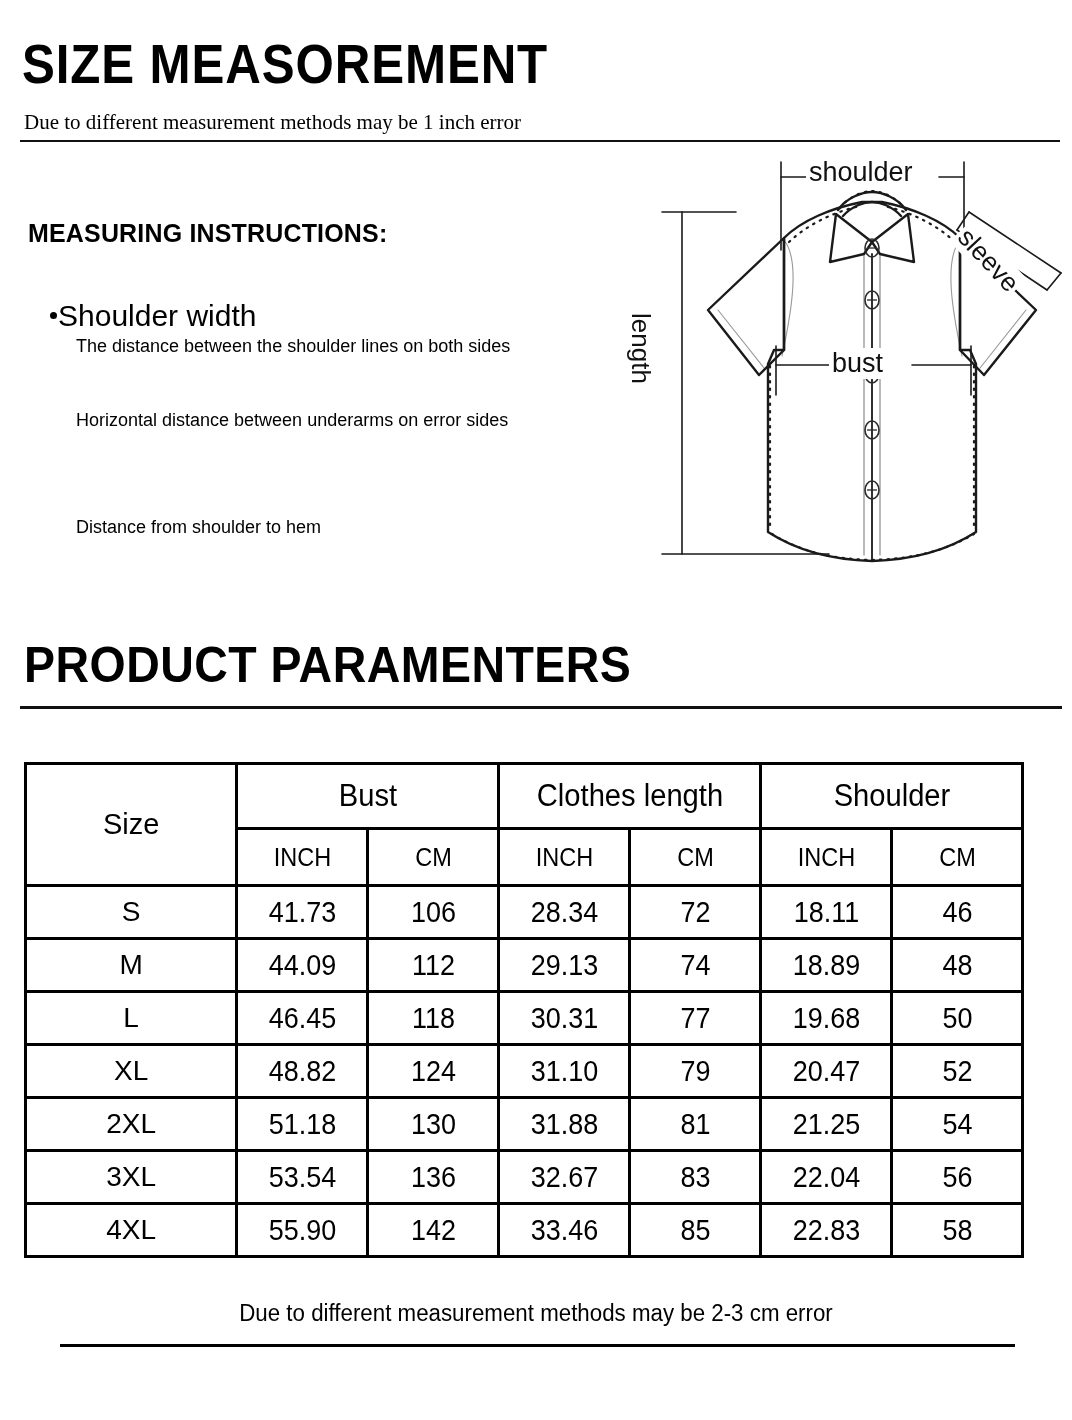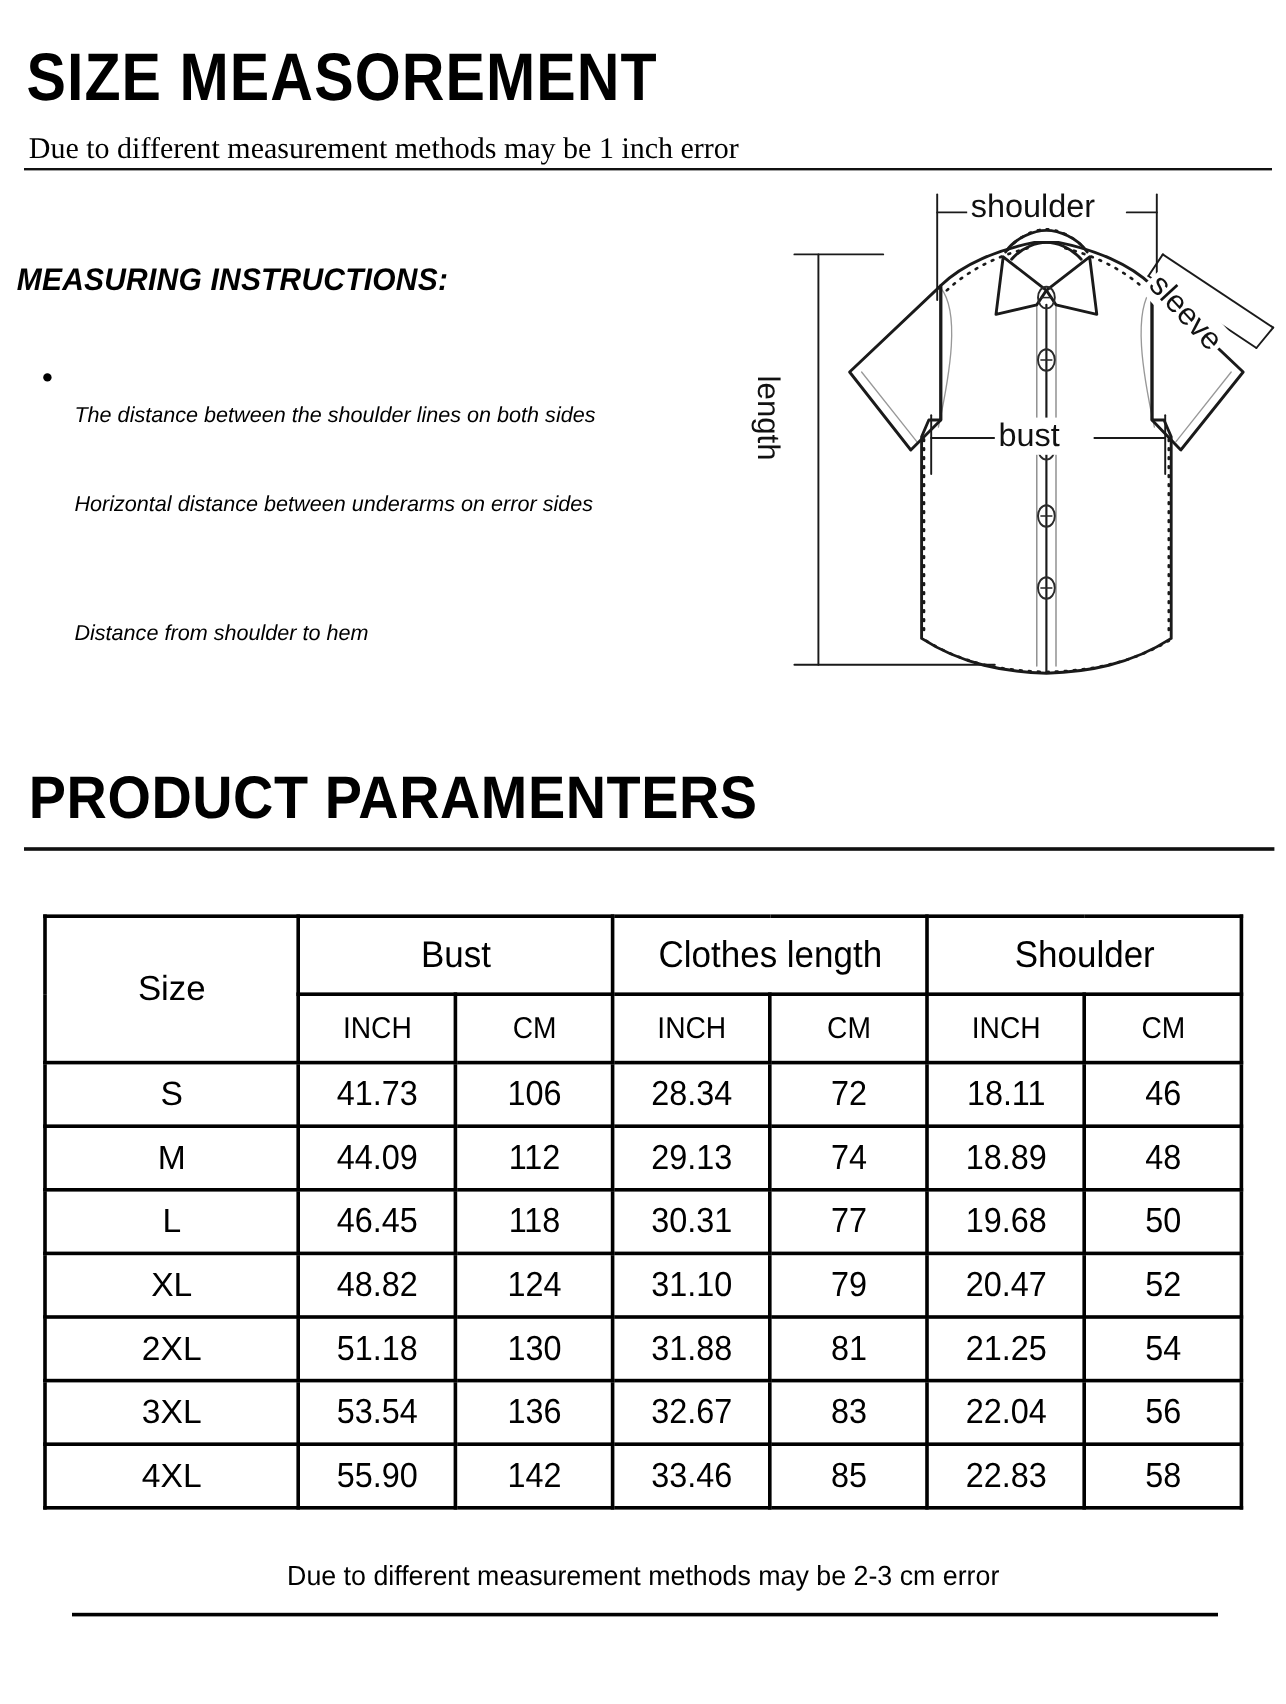--- a/index.html
+++ b/index.html
@@ -33,40 +33,39 @@
     transform: scaleX(0.88);
     transform-origin: left center;
     line-height: 1;
     white-space: nowrap;
   }
   #main-subtitle {
     position: absolute;
     left: 24px;
     top: 112px;
     font-family: "Liberation Serif", serif;
-    font-size: 25px;
+    font-size: 21px;
     line-height: 1;
     white-space: nowrap;
   }
   #header-rule {
     position: absolute;
     left: 20px;
     top: 140px;
     width: 1040px;
     height: 2px;
     background: #111111;
   }
 
   
   #instructions-block {
     position: absolute;
-    left: 14px;
+    left: 28px;
     top: 218px;
     width: 600px;
-    font-style: italic;
   }
   #instructions-heading {
     font-family: "Liberation Sans", sans-serif;
     font-weight: bold;
     font-size: 26px;
     letter-spacing: 0.2px;
     transform: scaleX(0.96);
     transform-origin: left center;
     white-space: nowrap;
   }
@@ -148,21 +147,21 @@
     left: 20px;
     top: 706px;
     width: 1042px;
     height: 3px;
     background: #111111;
   }
 
   
   #size-table-wrap {
     position: absolute;
-    left: 36px;
+    left: 24px;
     top: 762px;
     width: 916px;
   }
   table.size-table {
     border-collapse: collapse;
     width: 1000px;
     table-layout: fixed;
   }
   table.size-table th,
   table.size-table td {
@@ -225,21 +224,21 @@
   <div id="main-title">SIZE  MEASOREMENT</div>
   <div id="main-subtitle">Due to different measurement methods may be 1 inch error</div>
   <div id="header-rule"></div>
 </div>
 
 <div id="instructions-block">
   <div id="instructions-heading">MEASURING INSTRUCTIONS:</div>
 
   <div class="instr-item i0">
     <div class="instr-term">
-      <span class="instr-bullet"></span>
+      <span class="instr-bullet"></span><span>Shoulder width</span>
     </div>
     <div class="instr-desc">The distance between the shoulder lines on both sides</div>
   </div>
 
   <div class="instr-item i1">
     <div class="instr-desc">Horizontal distance between underarms on error sides</div>
   </div>
 
   <div class="instr-item i2">
     <div class="instr-desc">Distance from shoulder to hem</div>

